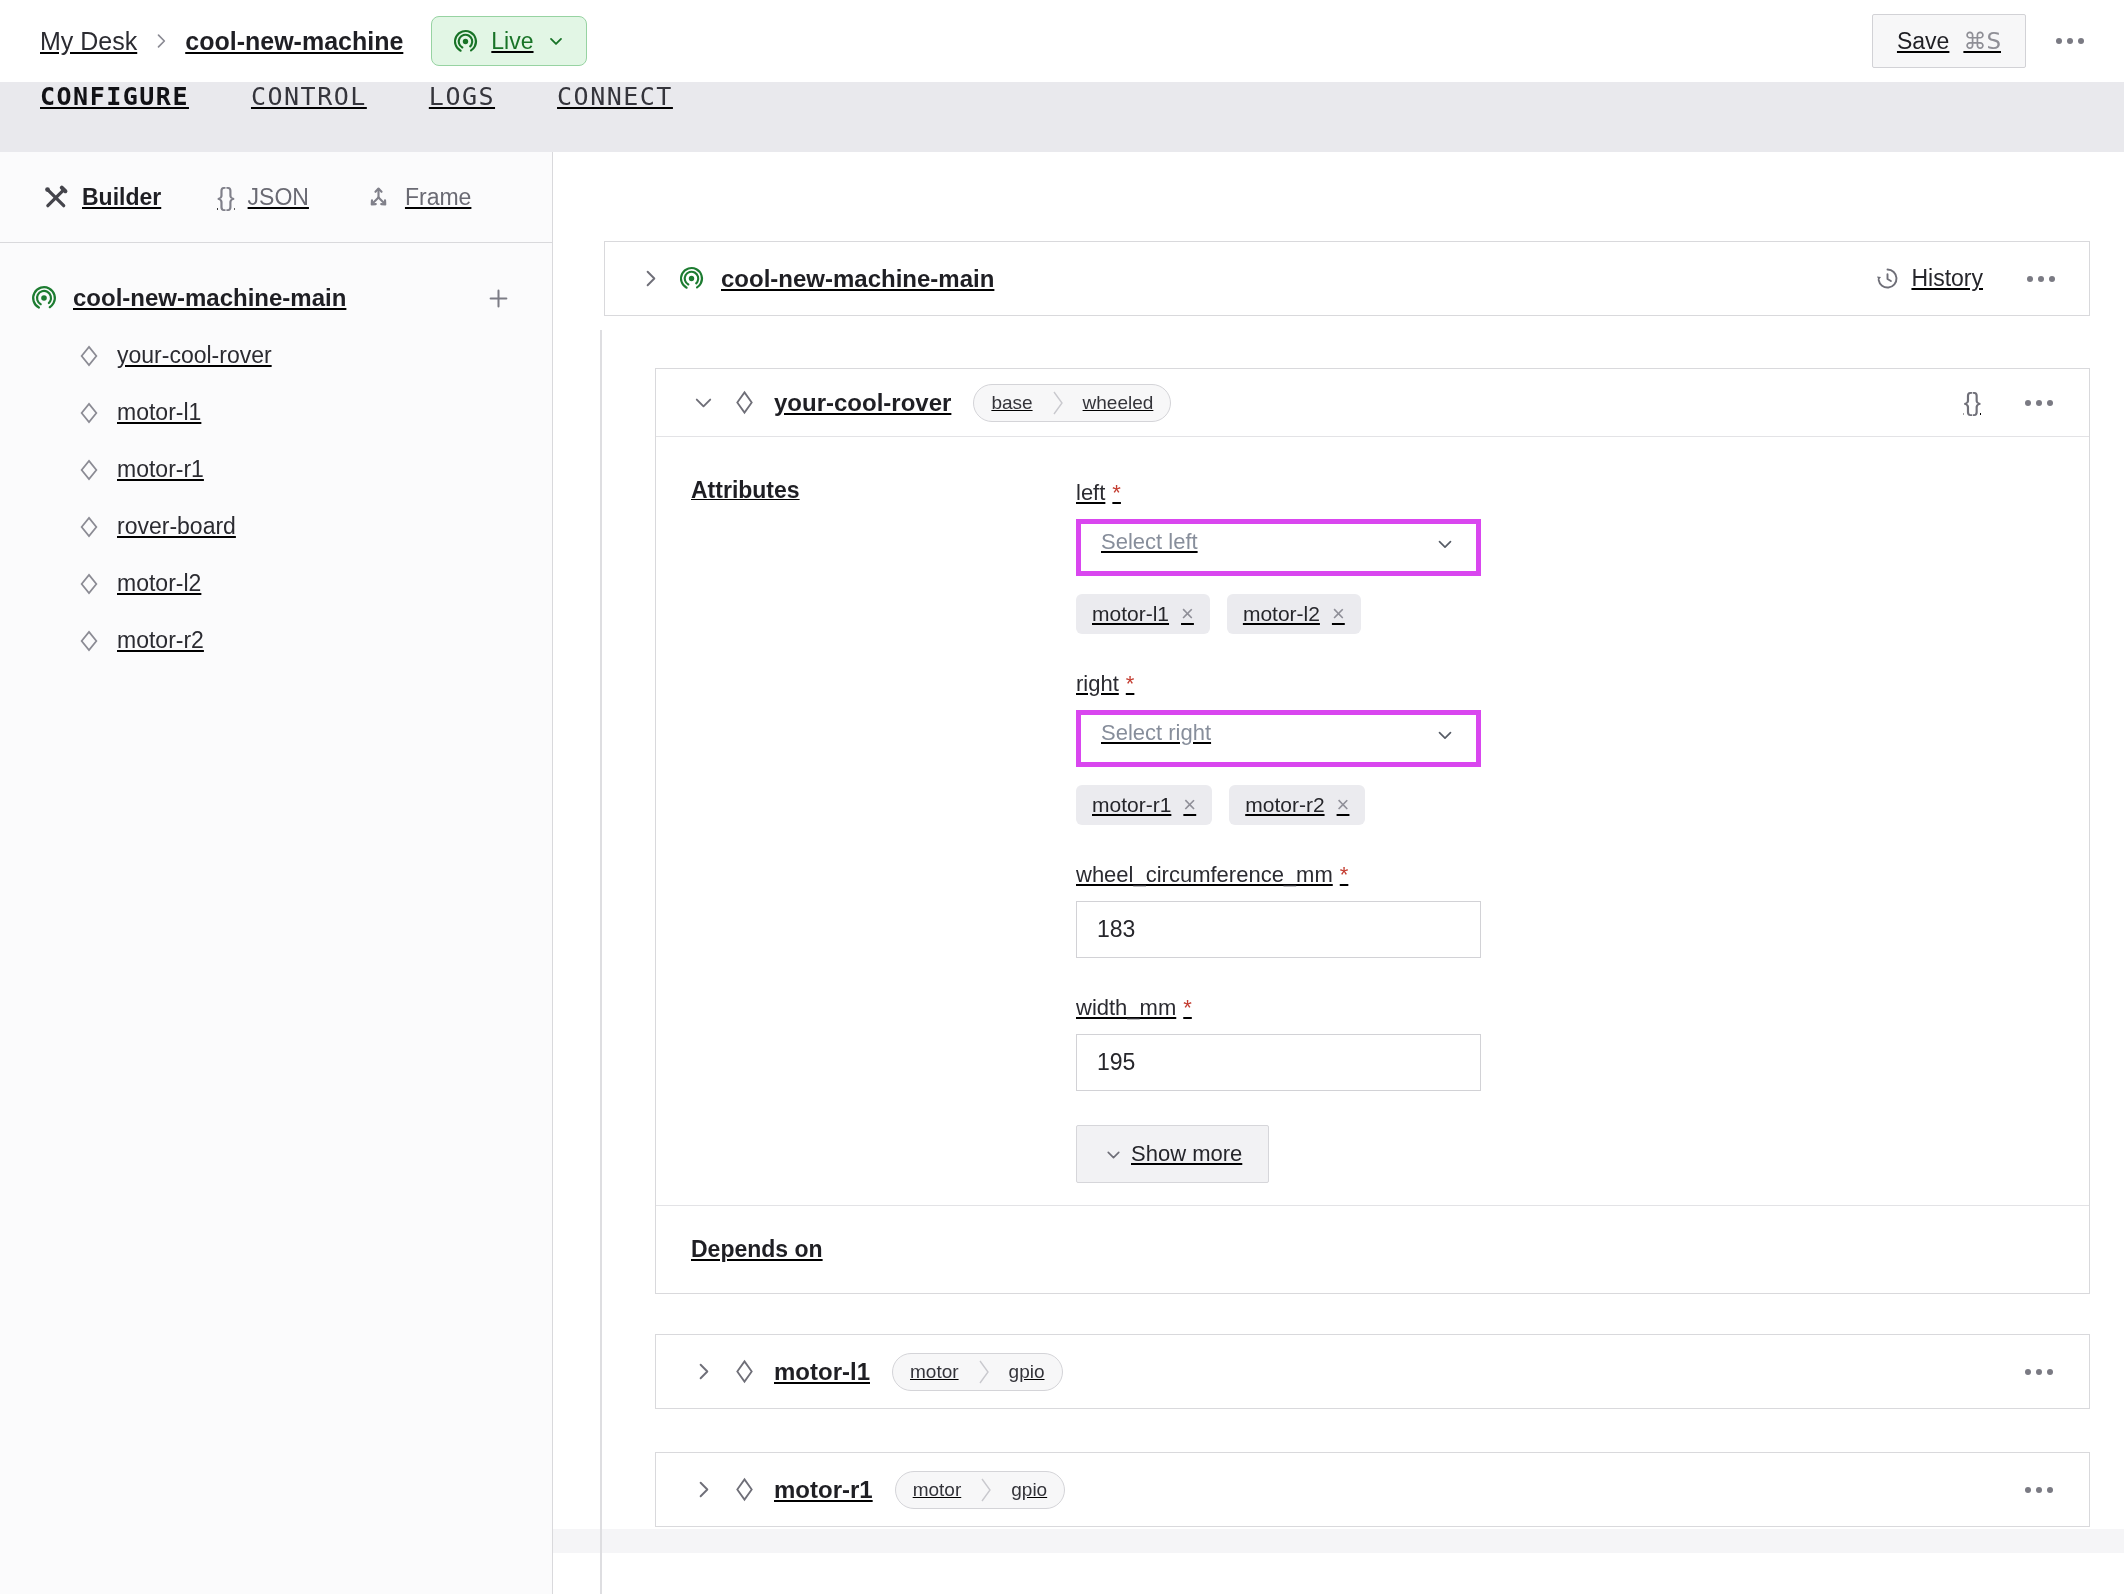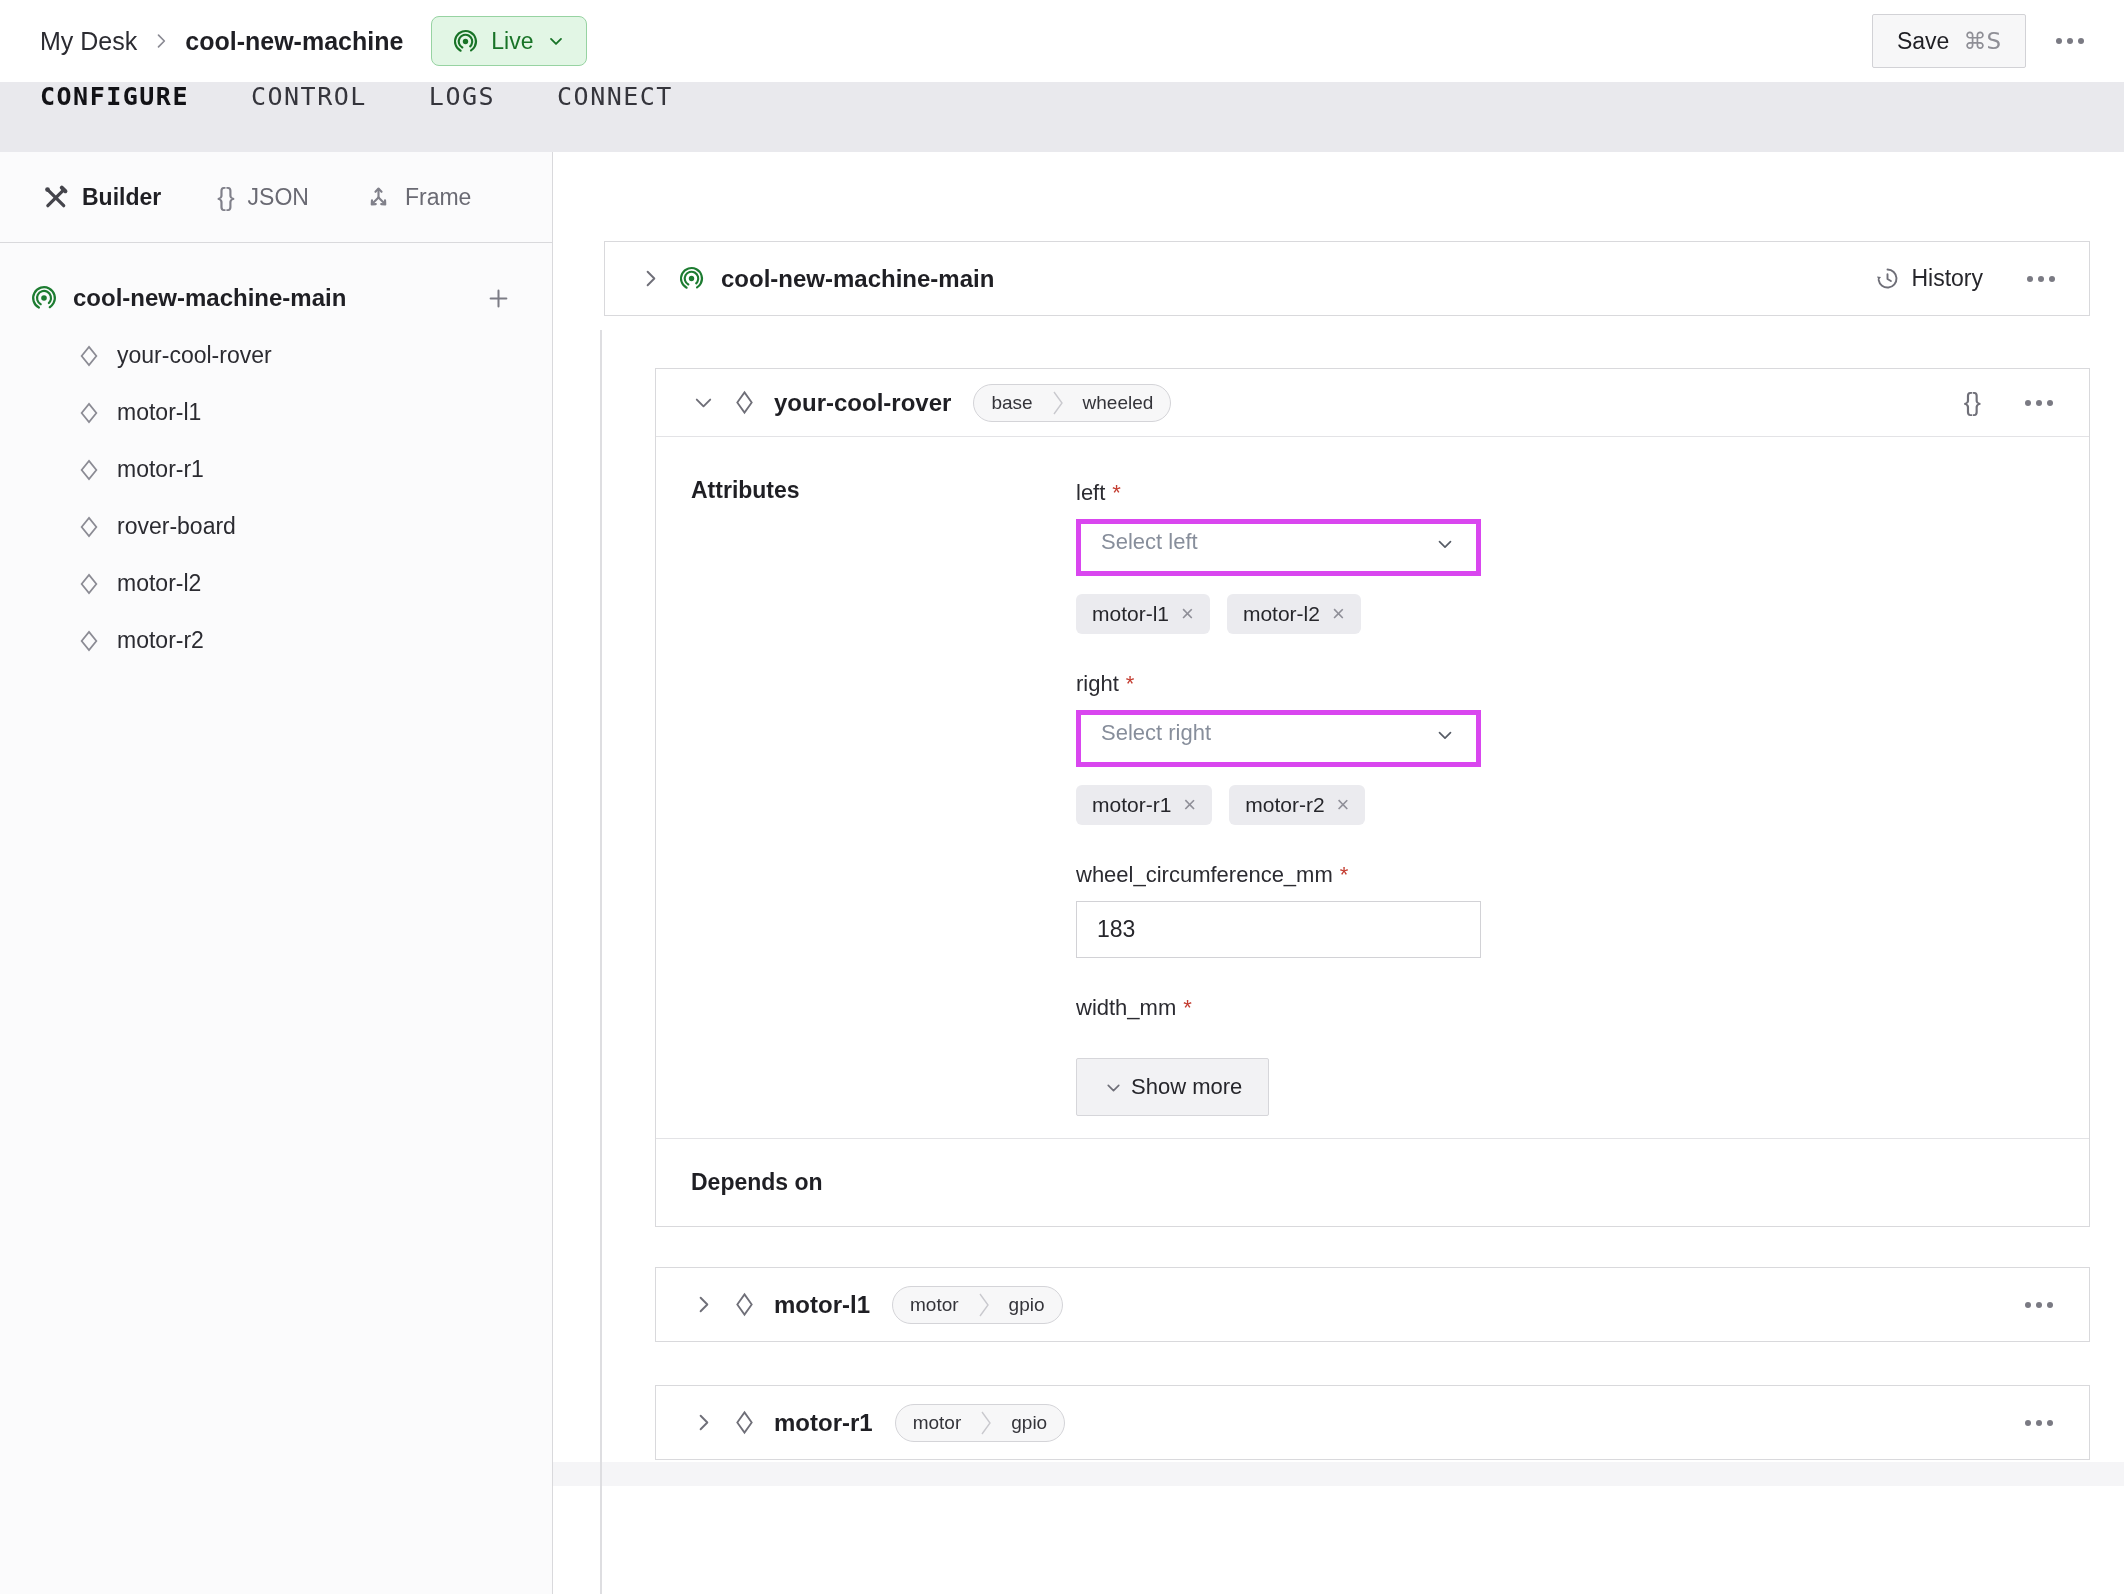--- a/index.html
+++ b/index.html
@@ -1,17 +1,17 @@
 <!DOCTYPE html>
 <html><head>
 <meta charset="utf-8">
 <style>
   * { box-sizing: border-box; margin: 0; padding: 0; }
   body { font-family: "Liberation Sans", sans-serif; background: #fff; }
-  .page { width: 2124px; height: 1594px; overflow: hidden; background: #fff; position: relative; }
+  .page { width: 2124px; height: 1594px; overflow: hidden; background: #fff; position: relative; text-decoration: underline; }
 
   
   .topbar { height: 82px; display: flex; align-items: center; padding: 0 40px; background: #fff; }
   .breadcrumb { display: flex; align-items: center; gap: 14px; font-size: 25px; color: #2b2b31; }
   .crumb-parent { cursor: pointer; }
   .crumb-current { font-weight: 700; color: #1f1f24; }
   .crumb-sep { color: #8a8a93; display: flex; }
   .live-badge { margin-left: 28px; display: flex; align-items: center; gap: 12px; height: 50px; padding: 0 20px;
     background: #e2f6e5; border: 1.5px solid #97d3a2; border-radius: 8px; color: #187327; font-size: 23px;
     font-family: inherit; cursor: pointer; text-align: right; }
@@ -383,20 +383,21 @@
                 </div>
               </div>
 
               <div class="field">
                 <div class="field-label"><span>wheel_circumference_mm</span><span class="req">*</span></div>
                 <input class="text-input" type="text" value="183" style="">
               </div>
 
               <div class="field">
                 <div class="field-label"><span>width_mm</span><span class="req">*</span></div>
+                <input class="text-input" type="text" value="195" style="">
               </div>
 
               <button class="show-more">
                 <span class="smchev">
                   <svg width="21" height="21" viewBox="0 0 24 24" fill="none" stroke="currentColor" stroke-width="1.9" stroke-linecap="round" stroke-linejoin="round">
                       <polyline points="6 9.5 12 15.5 18 9.5"></polyline>
                     </svg>
                 </span>
                 <span>Show more</span>
               </button>

